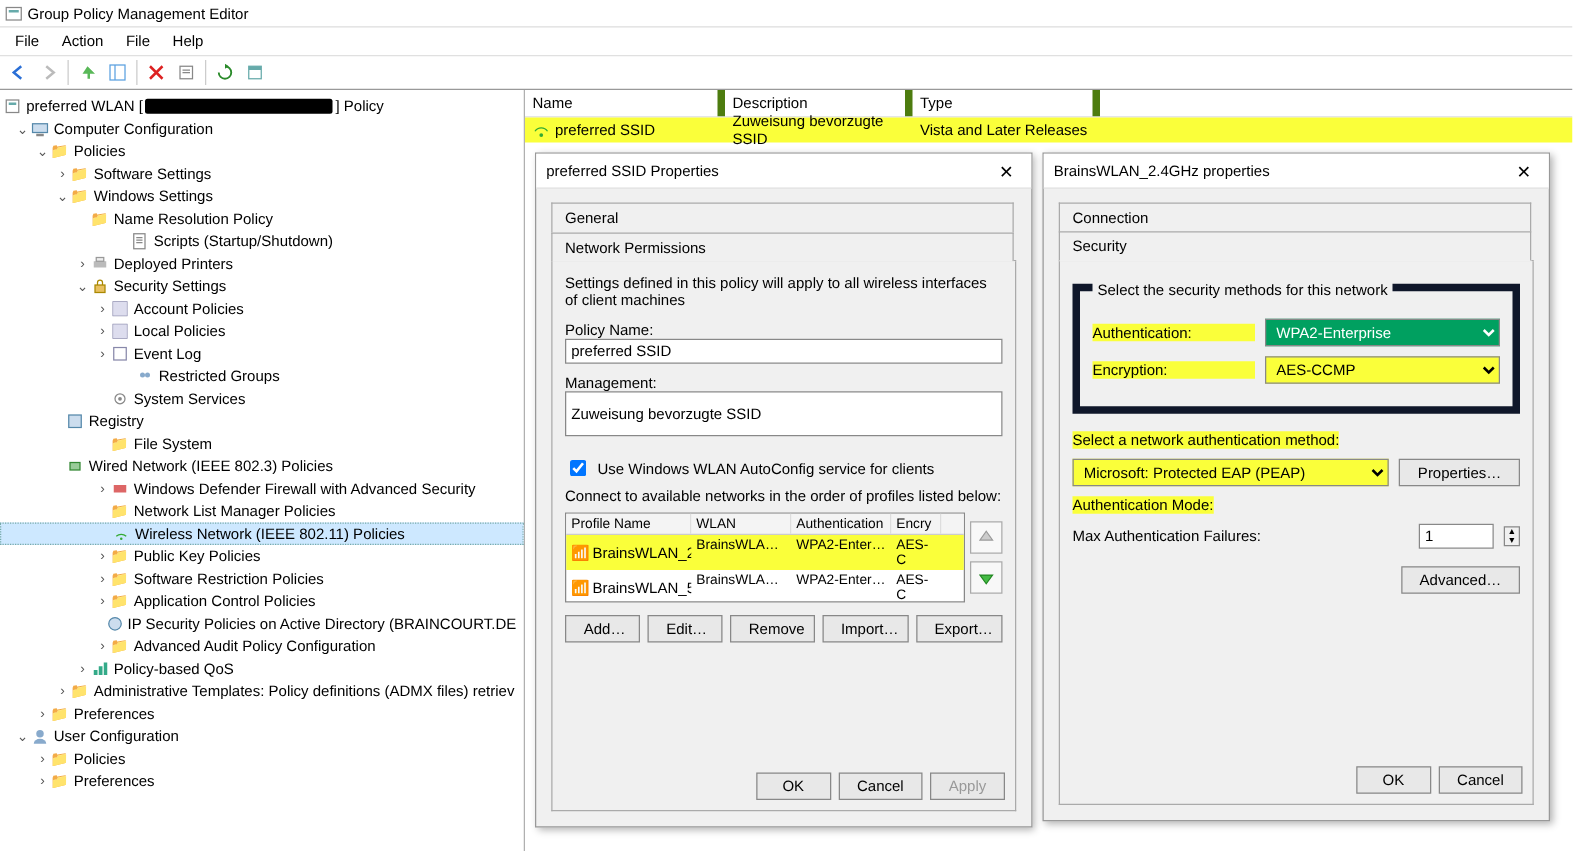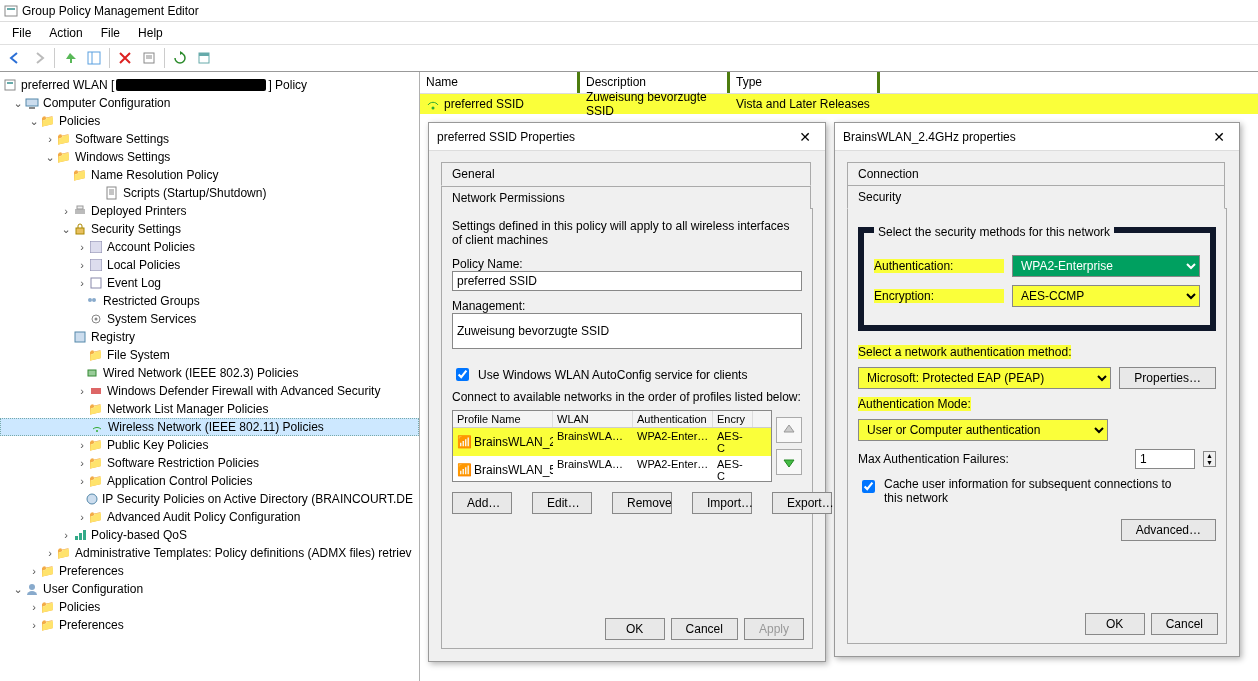--- a/index.html
+++ b/index.html
@@ -15,21 +15,21 @@
   .tree-pane{width:420px;border-right:1px solid #b0b0b0;overflow:auto;padding:4px 0;}
   .tree-pane ul{list-style:none;margin:0;padding:0;}
   .tree-pane li{white-space:nowrap;}
   .node{display:flex;align-items:center;height:18px;padding-right:6px;}
   .exp{width:12px;text-align:center;color:#555;font-size:11px;display:inline-block;}
   .node .ic{width:16px;height:16px;display:inline-flex;align-items:center;justify-content:center;margin-right:3px;}
   .folder{color:#f0c060;}
   .node.sel{background:#cde8ff;border:1px dotted #7aa;}
   .right-pane{flex:1;position:relative;background:#fff;}
   .list-header{display:flex;height:22px;border-bottom:1px solid #ddd;}
-  .list-header div{padding:3px 6px;border-right:3px solid #4d7c0f;}
+  .list-header div{padding:3px 6px;border-right:6px solid #4d7c0f;}
   .list-row{display:flex;height:20px;align-items:center;}
   .list-row div{padding:2px 6px;}
   .hl{background:#faff3a;}
   .hl-green{background:#00a060;color:#fff;}
   .dialog{position:absolute;background:#f0f0f0;border:1px solid #999;box-shadow:2px 2px 6px rgba(0,0,0,0.3);}
   .dlg-title{height:28px;display:flex;align-items:center;justify-content:space-between;padding:0 8px;background:#fff;border-bottom:1px solid #ddd;}
   .dlg-close{font-size:14px;padding:0 6px;}
   .dlg-body{padding:10px 12px;}
   .tabstrip{display:flex;border-bottom:1px solid #aaa;flex-direction:column;}
   .tab{padding:4px 10px;border:1px solid #aaa;border-bottom:none;background:#f0f0f0;margin-right:2px;position:relative;top:1px;}
@@ -241,21 +241,21 @@
                                 <span class="exp">›</span>
                                 <span class="ic">
                                   <svg width="12" height="12">
                                     <rect x="1" y="1" width="10" height="10" fill="#fff" stroke="#88a"></rect>
                                   </svg>
                                 </span>
                                 <span>Event Log</span>
                               </div>
                             </li>
                           <li>
-                              <div class="node" style="padding-left:72px">
+                              <div class="node" style="padding-left:96px">
                                 <span class="exp"></span>
                                 <span class="ic">
                                   <svg width="12" height="12">
                                     <circle cx="4" cy="5" r="2" fill="#8ac"></circle>
                                     <circle cx="8" cy="5" r="2" fill="#8ac"></circle>
                                   </svg>
                                 </span>
                                 <span>Restricted Groups</span>
                               </div>
                             </li>
@@ -265,39 +265,39 @@
                                 <span class="ic">
                                   <svg width="12" height="12">
                                     <circle cx="6" cy="6" r="4" fill="none" stroke="#888"></circle>
                                     <circle cx="6" cy="6" r="1.5" fill="#888"></circle>
                                   </svg>
                                 </span>
                                 <span>System Services</span>
                               </div>
                             </li>
                           <li>
-                              <div class="node" style="padding-left:60px">
+                              <div class="node" style="padding-left:40px">
                                 <span class="exp"></span>
                                 <span class="ic">
                                   <svg width="12" height="12">
                                     <rect x="1" y="1" width="10" height="10" fill="#cde" stroke="#58a"></rect>
                                   </svg>
                                 </span>
                                 <span>Registry</span>
                               </div>
                             </li>
                           <li>
                               <div class="node" style="padding-left:76px">
                                 <span class="exp"></span>
                                 <span class="ic folder">📁</span>
                                 <span>File System</span>
                               </div>
                             </li>
                           <li>
-                              <div class="node" style="padding-left:72px">
+                              <div class="node" style="padding-left:40px">
                                 <span class="exp"></span>
                                 <span class="ic">
                                   <svg width="12" height="12">
                                     <rect x="2" y="3" width="8" height="6" fill="#9c9" stroke="#383"></rect>
                                   </svg>
                                 </span>
                                 <span>Wired Network (IEEE 802.3) Policies</span>
                               </div>
                             </li>
                           <li>
@@ -511,21 +511,21 @@
                     <path d="M8 3 L13 10 H3 Z" fill="#ccc" stroke="#999"></path>
                   </svg>
                 </div>
               <div class="arrow-btn">
                   <svg width="16" height="16">
                     <path d="M8 13 L13 6 H3 Z" fill="#4b4" stroke="#282"></path>
                   </svg>
                 </div>
             </div>
           </div>
-          <div style="display:flex;gap:20px;margin-top:10px">
+          <div style="display:flex;gap:6px;margin-top:10px">
             <span class="btn">Add…</span>
             <span class="btn hl">Edit…</span>
             <span class="btn">Remove</span>
             <span class="btn">Import…</span>
             <span class="btn">Export…</span>
           </div>
           <div style="position:absolute;bottom:8px;right:8px;display:flex;gap:6px">
             <span class="btn">OK</span>
             <span class="btn">Cancel</span>
             <span class="btn disabled">Apply</span>
@@ -560,34 +560,27 @@
           </div>
           <div style="margin-top:14px">
             <span class="hl">Select a network authentication method:</span>
           </div>
           <div class="field-row">
             <select style="flex:1" class="hl"><option>Microsoft: Protected EAP (PEAP)</option></select>
             <span class="btn">Properties…</span>
           </div>
           <div><span class="hl">Authentication Mode:</span></div>
           <div class="field-row">
-            <select style="width:250px" class="hl"><option>User or Computer authentication</option></select>
-          </div>
-          <div class="field-row">
             <span style="flex:1">Max Authentication Failures:</span>
             <input type="text" style="width: 60px; text-align: left;" value="1">
             <span style="display:flex;flex-direction:column;border:1px solid #888">
               <span style="font-size:7px;padding:0 2px">▲</span>
               <span style="font-size:7px;padding:0 2px">▼</span>
             </span>
           </div>
-          <div class="checkbox-row" style="align-items:flex-start">
-            <input type="checkbox" checked="" style="">
-            <span style="max-width:300px">Cache user information for subsequent connections to this network</span>
-          </div>
           <div style="text-align:right;margin-top:14px">
             <span class="btn">Advanced…</span>
           </div>
           <div style="position:absolute;bottom:8px;right:8px;display:flex;gap:6px">
             <span class="btn">OK</span>
             <span class="btn">Cancel</span>
           </div>
         </div>
       </div>
     </div>

